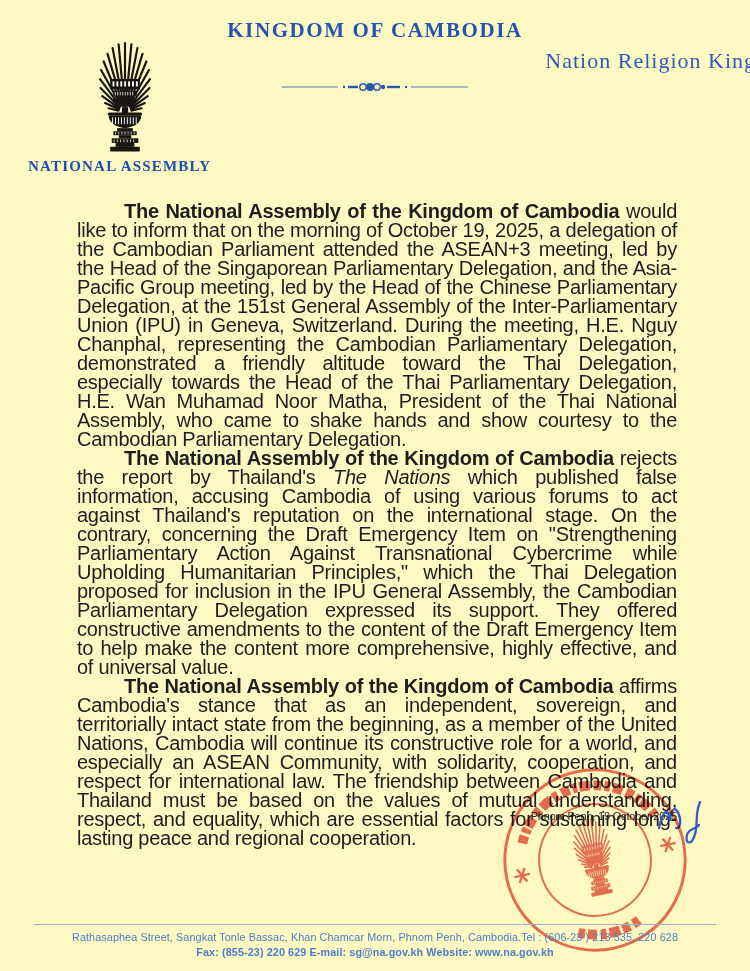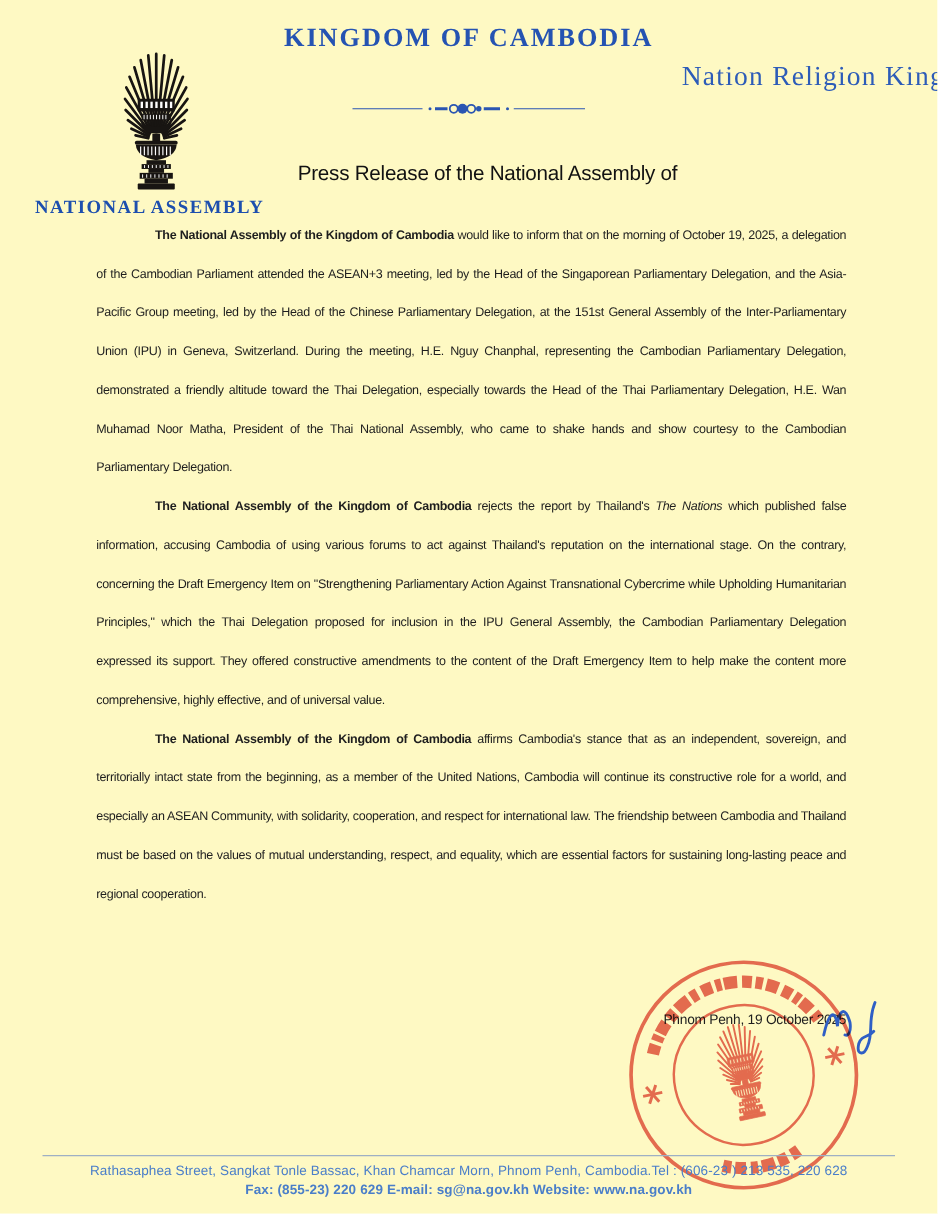--- a/index.html
+++ b/index.html
@@ -14,22 +14,22 @@
   .ornament{position:absolute;top:80px;left:0;width:100%;text-align:center;color:#2a55b2;}
   
   .emblem-logo{position:absolute;left:86px;top:34px;width:78px;height:122px;color:#181512;}
   .org-name{position:absolute;left:28px;top:158px;width:196px;text-align:left;
       font-family:"Liberation Serif",serif;font-weight:bold;font-size:15px;
       letter-spacing:1.2px;color:#1d4fae;}
   
   .doc-title{position:absolute;top:126px;left:160px;width:460px;text-align:center;
       font-size:16.5px;line-height:27px;color:#121212;letter-spacing:-0.2px;}
   
-  .body-text{position:absolute;top:173px;left:77px;width:600px;
-      font-size:10px;line-height:31px;color:#1e1e1e;letter-spacing:-0.25px;
+  .body-text{position:absolute;top:202px;left:77px;width:600px;
+      font-size:20px;line-height:19px;color:#1e1e1e;letter-spacing:-0.25px;
       text-align:justify;}
   .body-text p{margin:0;text-indent:47px;}
   .body-text .b{font-weight:bold;}
   .body-text .i{font-style:italic;}
   
   .dateline{position:absolute;top:810px;left:77px;width:600px;text-align:right;
       font-size:11px;color:#1e1e1e;letter-spacing:-0.2px;}
   .signature{position:absolute;left:656px;top:796px;width:52px;height:56px;}
   .stamp{position:absolute;left:497px;top:762px;width:196px;height:196px;
       opacity:0.8;mix-blend-mode:multiply;color:#dd4a40;}
@@ -137,21 +137,20 @@
         <line x1="52.80000000000001" y1="134.5" x2="52.80000000000001" y2="138" stroke="#ffffff" stroke-width="1"></line>
         <line x1="57.000000000000014" y1="134.5" x2="57.000000000000014" y2="138" stroke="#ffffff" stroke-width="1"></line>
         <line x1="61.20000000000002" y1="134.5" x2="61.20000000000002" y2="138" stroke="#ffffff" stroke-width="1"></line>
         <rect x="38" y="139" width="24" height="5" fill="currentColor"></rect>
         <rect x="31" y="144" width="38" height="6" rx="1" fill="currentColor"></rect>
       </g>
     </svg>
   <div class="org-name">NATIONAL ASSEMBLY</div>
 
   <div class="doc-title">
-    <div>Press Release of the National Assembly of</div>
   </div>
 
   <div class="body-text">
     <p><span class="b">The National Assembly of the Kingdom of Cambodia</span><span> would like to inform that on the morning of October 19, 2025, a delegation of the Cambodian Parliament attended the ASEAN+3 meeting, led by the Head of the Singaporean Parliamentary Delegation, and the Asia-Pacific Group meeting, led by the Head of the Chinese Parliamentary Delegation, at the 151st General Assembly of the Inter-Parliamentary Union (IPU) in Geneva, Switzerland. During the meeting, H.E. Nguy Chanphal, representing the Cambodian Parliamentary Delegation, demonstrated a friendly altitude toward the Thai Delegation, especially towards the Head of the Thai Parliamentary Delegation, H.E. Wan Muhamad Noor Matha, President of the Thai National Assembly, who came to shake hands and show courtesy to the Cambodian Parliamentary Delegation.</span></p>
     <p><span class="b">The National Assembly of the Kingdom of Cambodia</span><span> rejects the report by Thailand's </span><span class="i">The Nations</span><span> which published false information, accusing Cambodia of using various forums to act against Thailand's reputation on the international stage. On the contrary, concerning the Draft Emergency Item on "Strengthening Parliamentary Action Against Transnational Cybercrime while Upholding Humanitarian Principles," which the Thai Delegation proposed for inclusion in the IPU General Assembly, the Cambodian Parliamentary Delegation expressed its support. They offered constructive amendments to the content of the Draft Emergency Item to help make the content more comprehensive, highly effective, and of universal value.</span></p>
     <p><span class="b">The National Assembly of the Kingdom of Cambodia</span><span> affirms Cambodia's stance that as an independent, sovereign, and territorially intact state from the beginning, as a member of the United Nations, Cambodia will continue its constructive role for a world, and especially an ASEAN Community, with solidarity, cooperation, and respect for international law. The friendship between Cambodia and Thailand must be based on the values of mutual understanding, respect, and equality, which are essential factors for sustaining long-lasting peace and regional cooperation.</span></p>
   </div>
 
   <div class="dateline">Phnom Penh, 19 October 2025</div>
   <svg class="signature" viewBox="0 0 52 56" aria-hidden="true">

